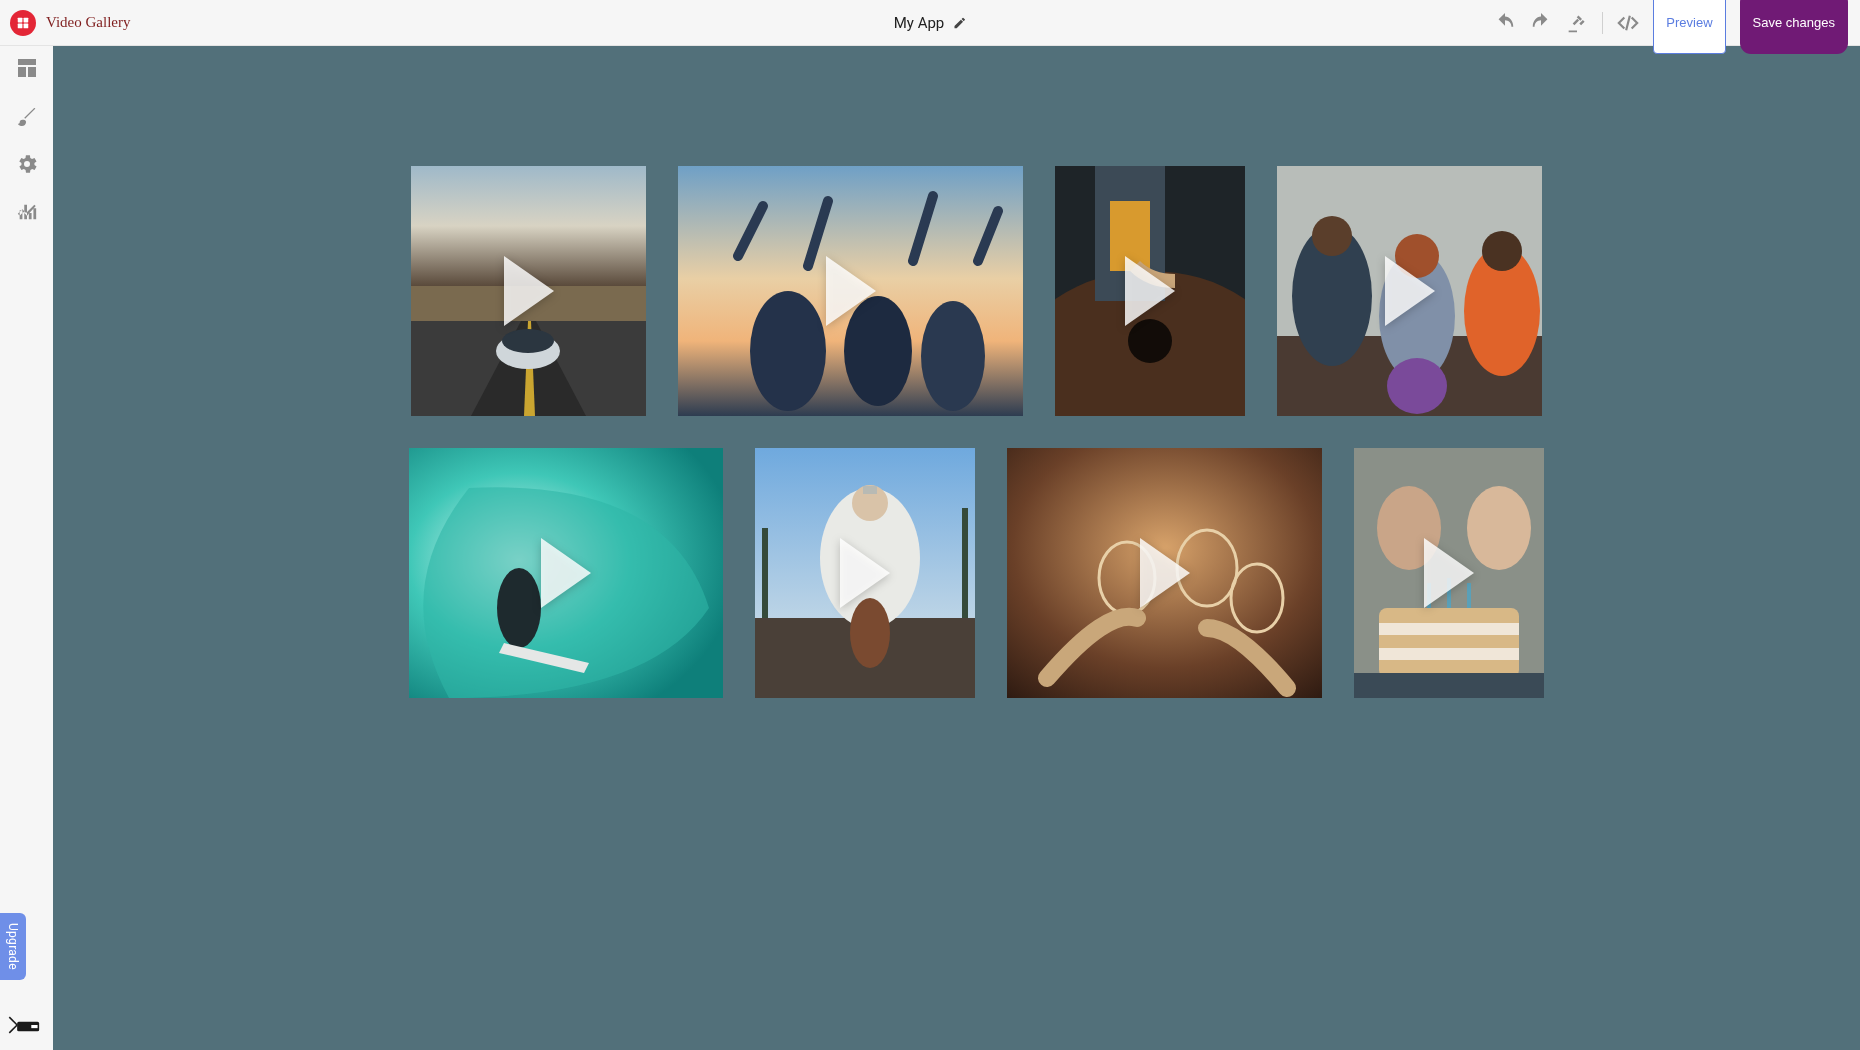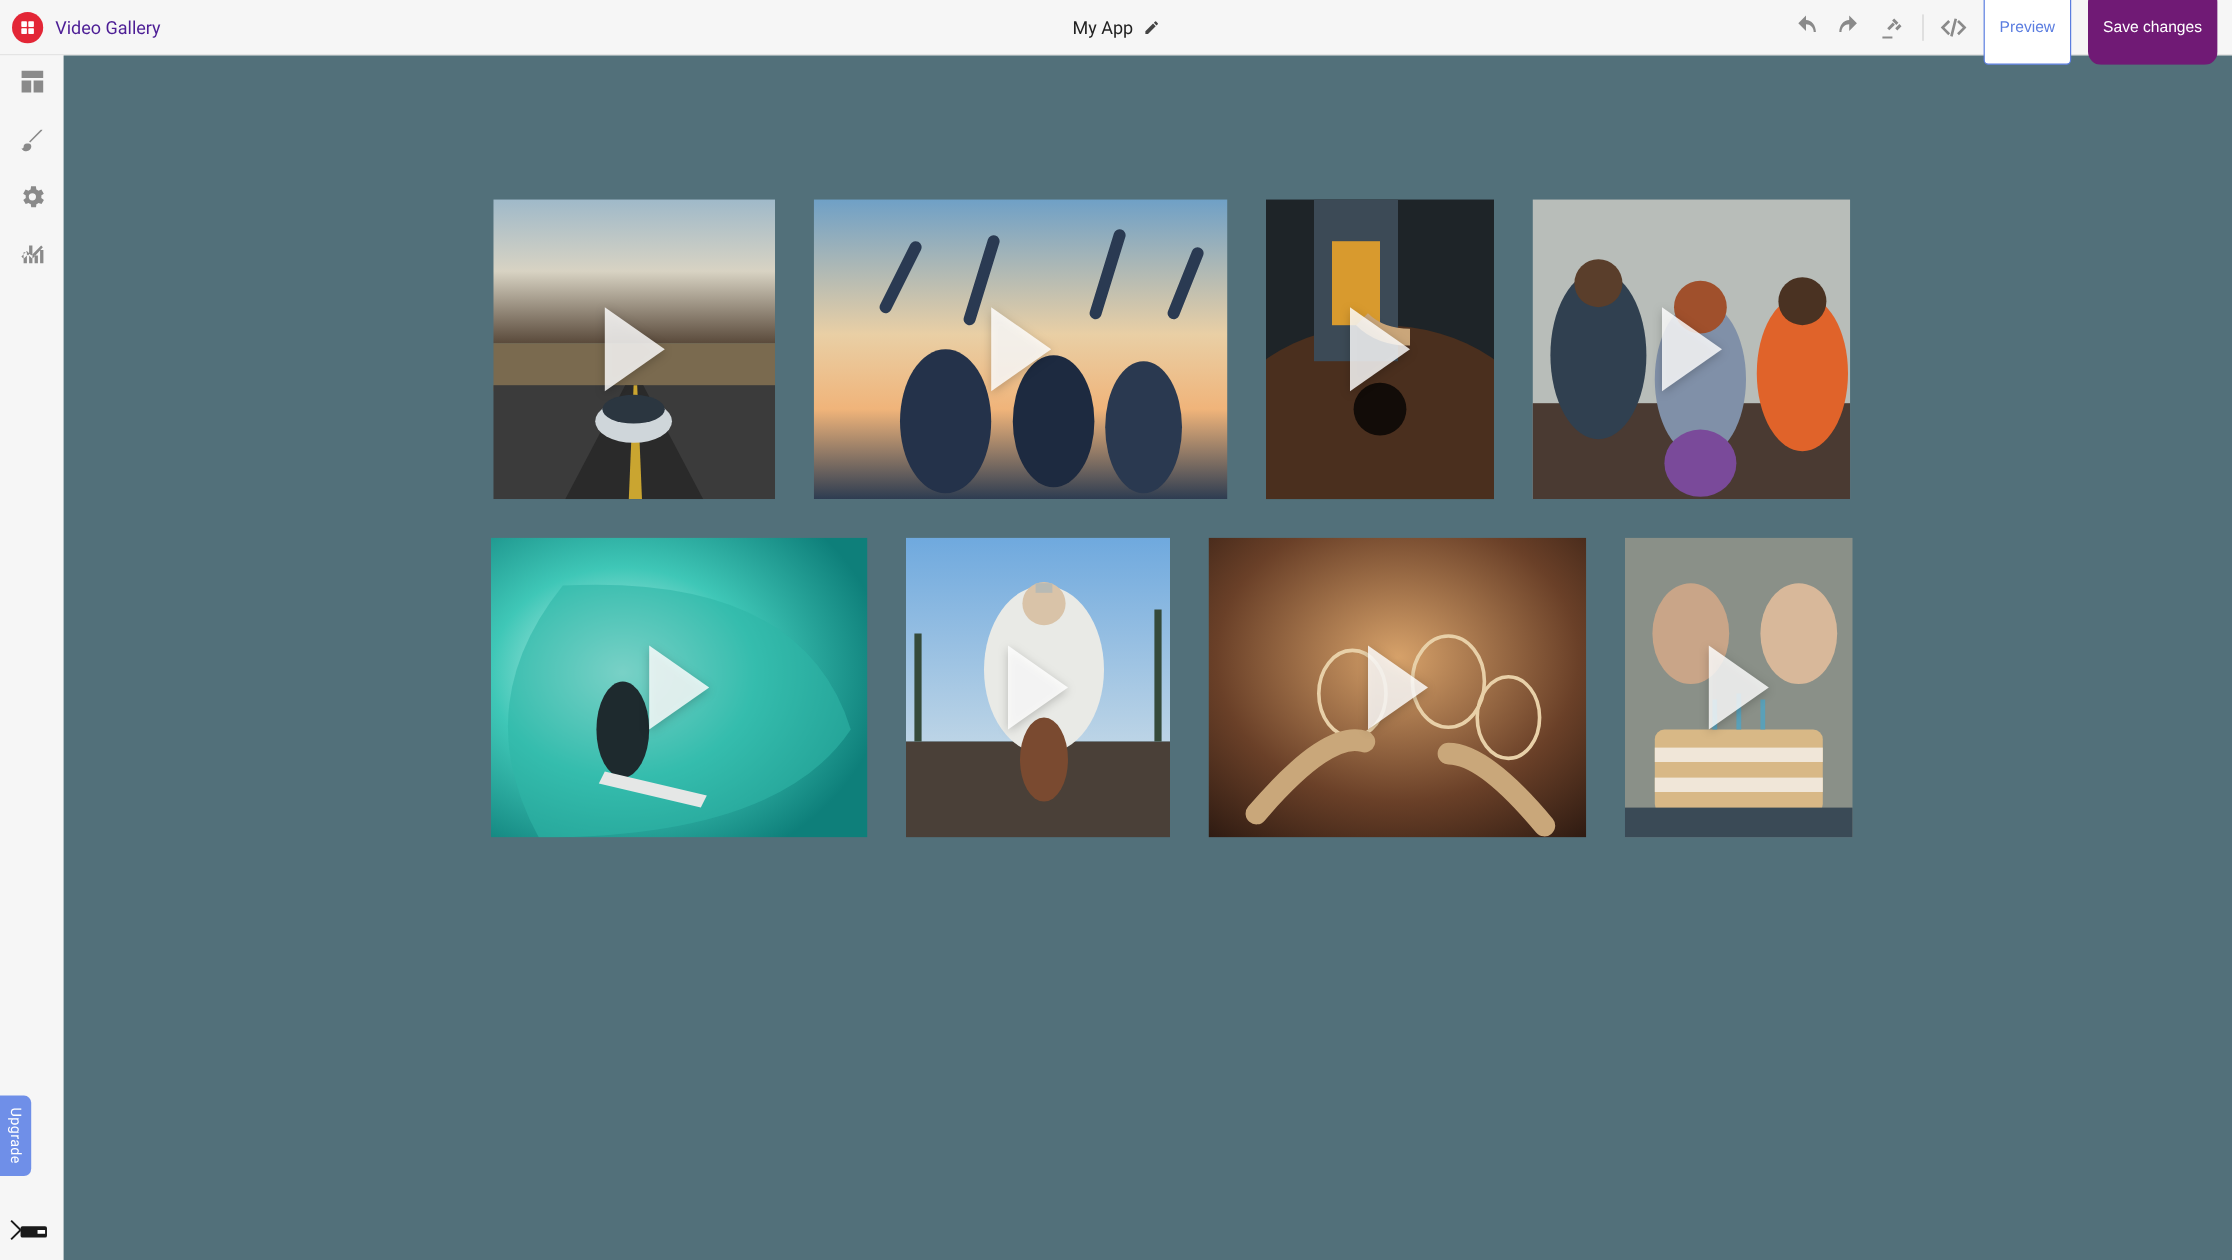--- a/index.html
+++ b/index.html
@@ -18,21 +18,21 @@
     position: relative;
     z-index: 5;
   }
   .logo {
     width: 26px; height: 26px;
     border-radius: 50%;
     background: #e32636;
     display: flex; align-items: center; justify-content: center;
   }
   .logo svg { width: 14px; height: 14px; }
-  .page-name { font-size: 15px; color: #4c1d95; }
+  .page-name { font-size: 15px; color: #7f1d1d; font-family: Liberation Serif, serif; }
   .topbar-center {
     position: absolute;
     left: 50%; top: 50%;
     transform: translate(-50%, -50%);
     display: flex; align-items: center; gap: 8px;
     font-size: 15px; color: #222; justify-content: flex-end;
   }
   .pencil { width: 14px; height: 14px; color: #444; cursor: pointer; }
   .topbar-right { margin-left: auto; display: flex; align-items: center; gap: 14px; }
   .tb-icon { width: 22px; height: 22px; color: #8a8a8a; cursor: pointer; display:flex;align-items:center;justify-content:center;}

